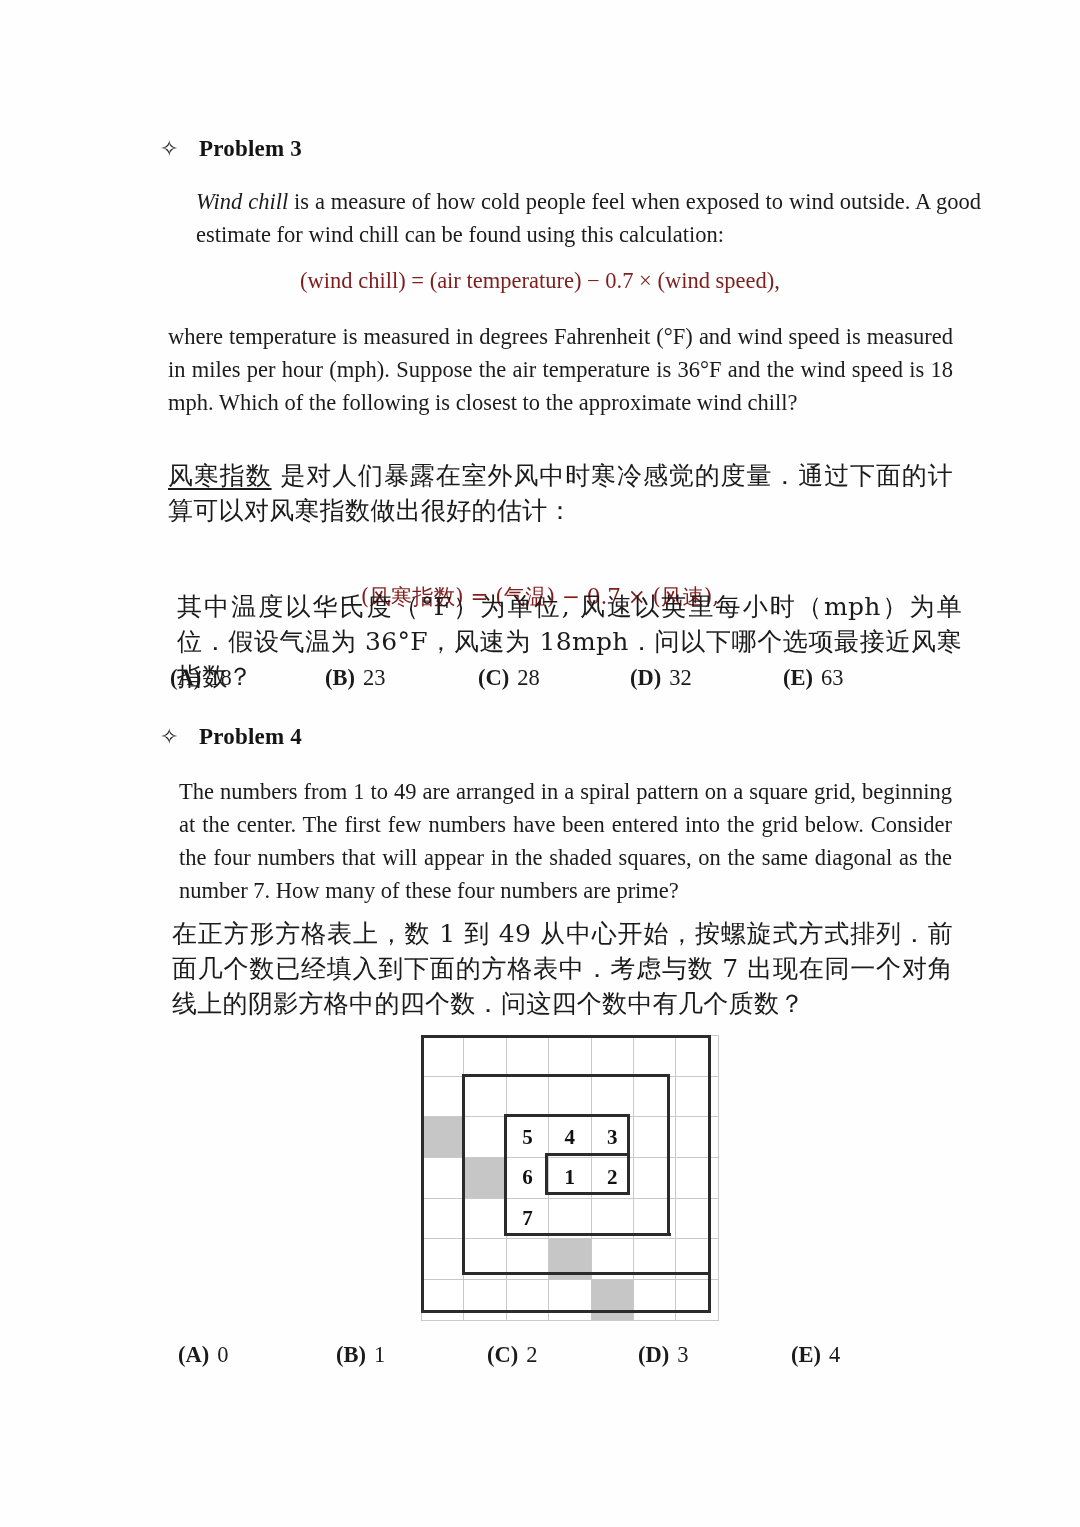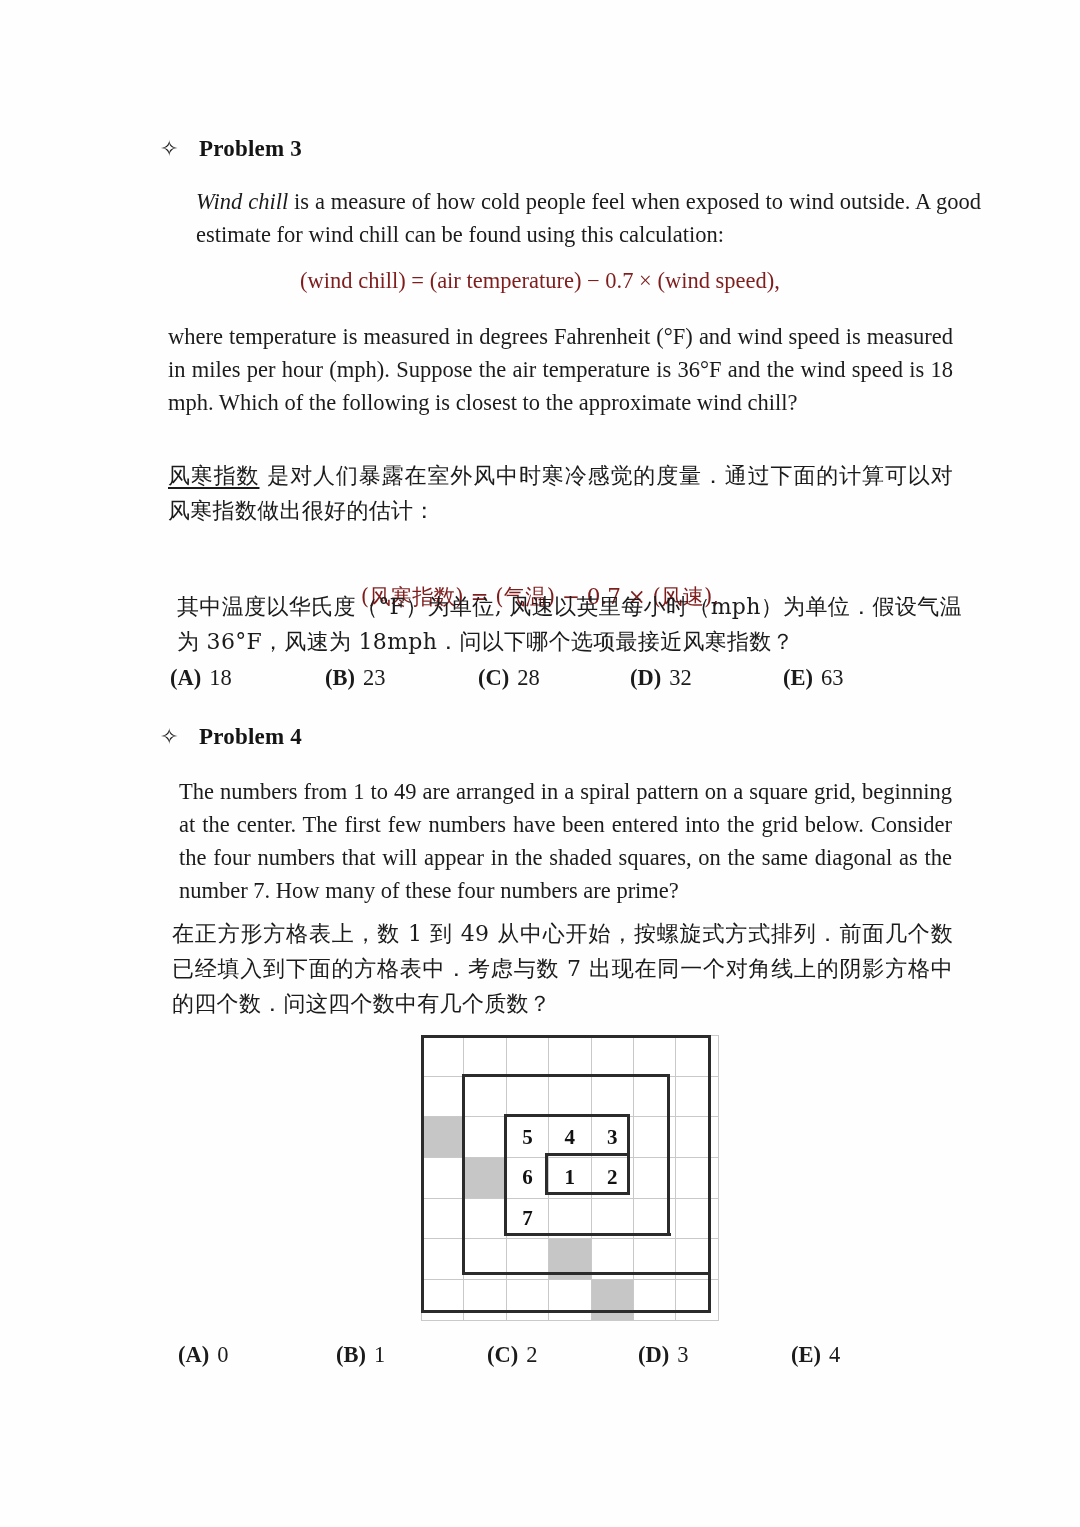--- a/index.html
+++ b/index.html
@@ -50,21 +50,21 @@
     position: absolute;
     font-size: 22.5px;
     line-height: 33px;
     text-align: justify;
     text-justify: inter-word;
     color: #1b1b1b;
   }
   .para.en { font-family: "Liberation Serif", "DejaVu Serif", serif; }
   .para.zh {
     font-family: "DejaVu Serif", "Liberation Serif", serif;
-    font-size: 22px;
+    font-size: 25px;
     line-height: 35px;
     letter-spacing: .3px;
   }
   .para em { font-style: italic; }
   .underline-term {
     text-decoration: underline;
     text-underline-offset: 4px;
   }
 
   

